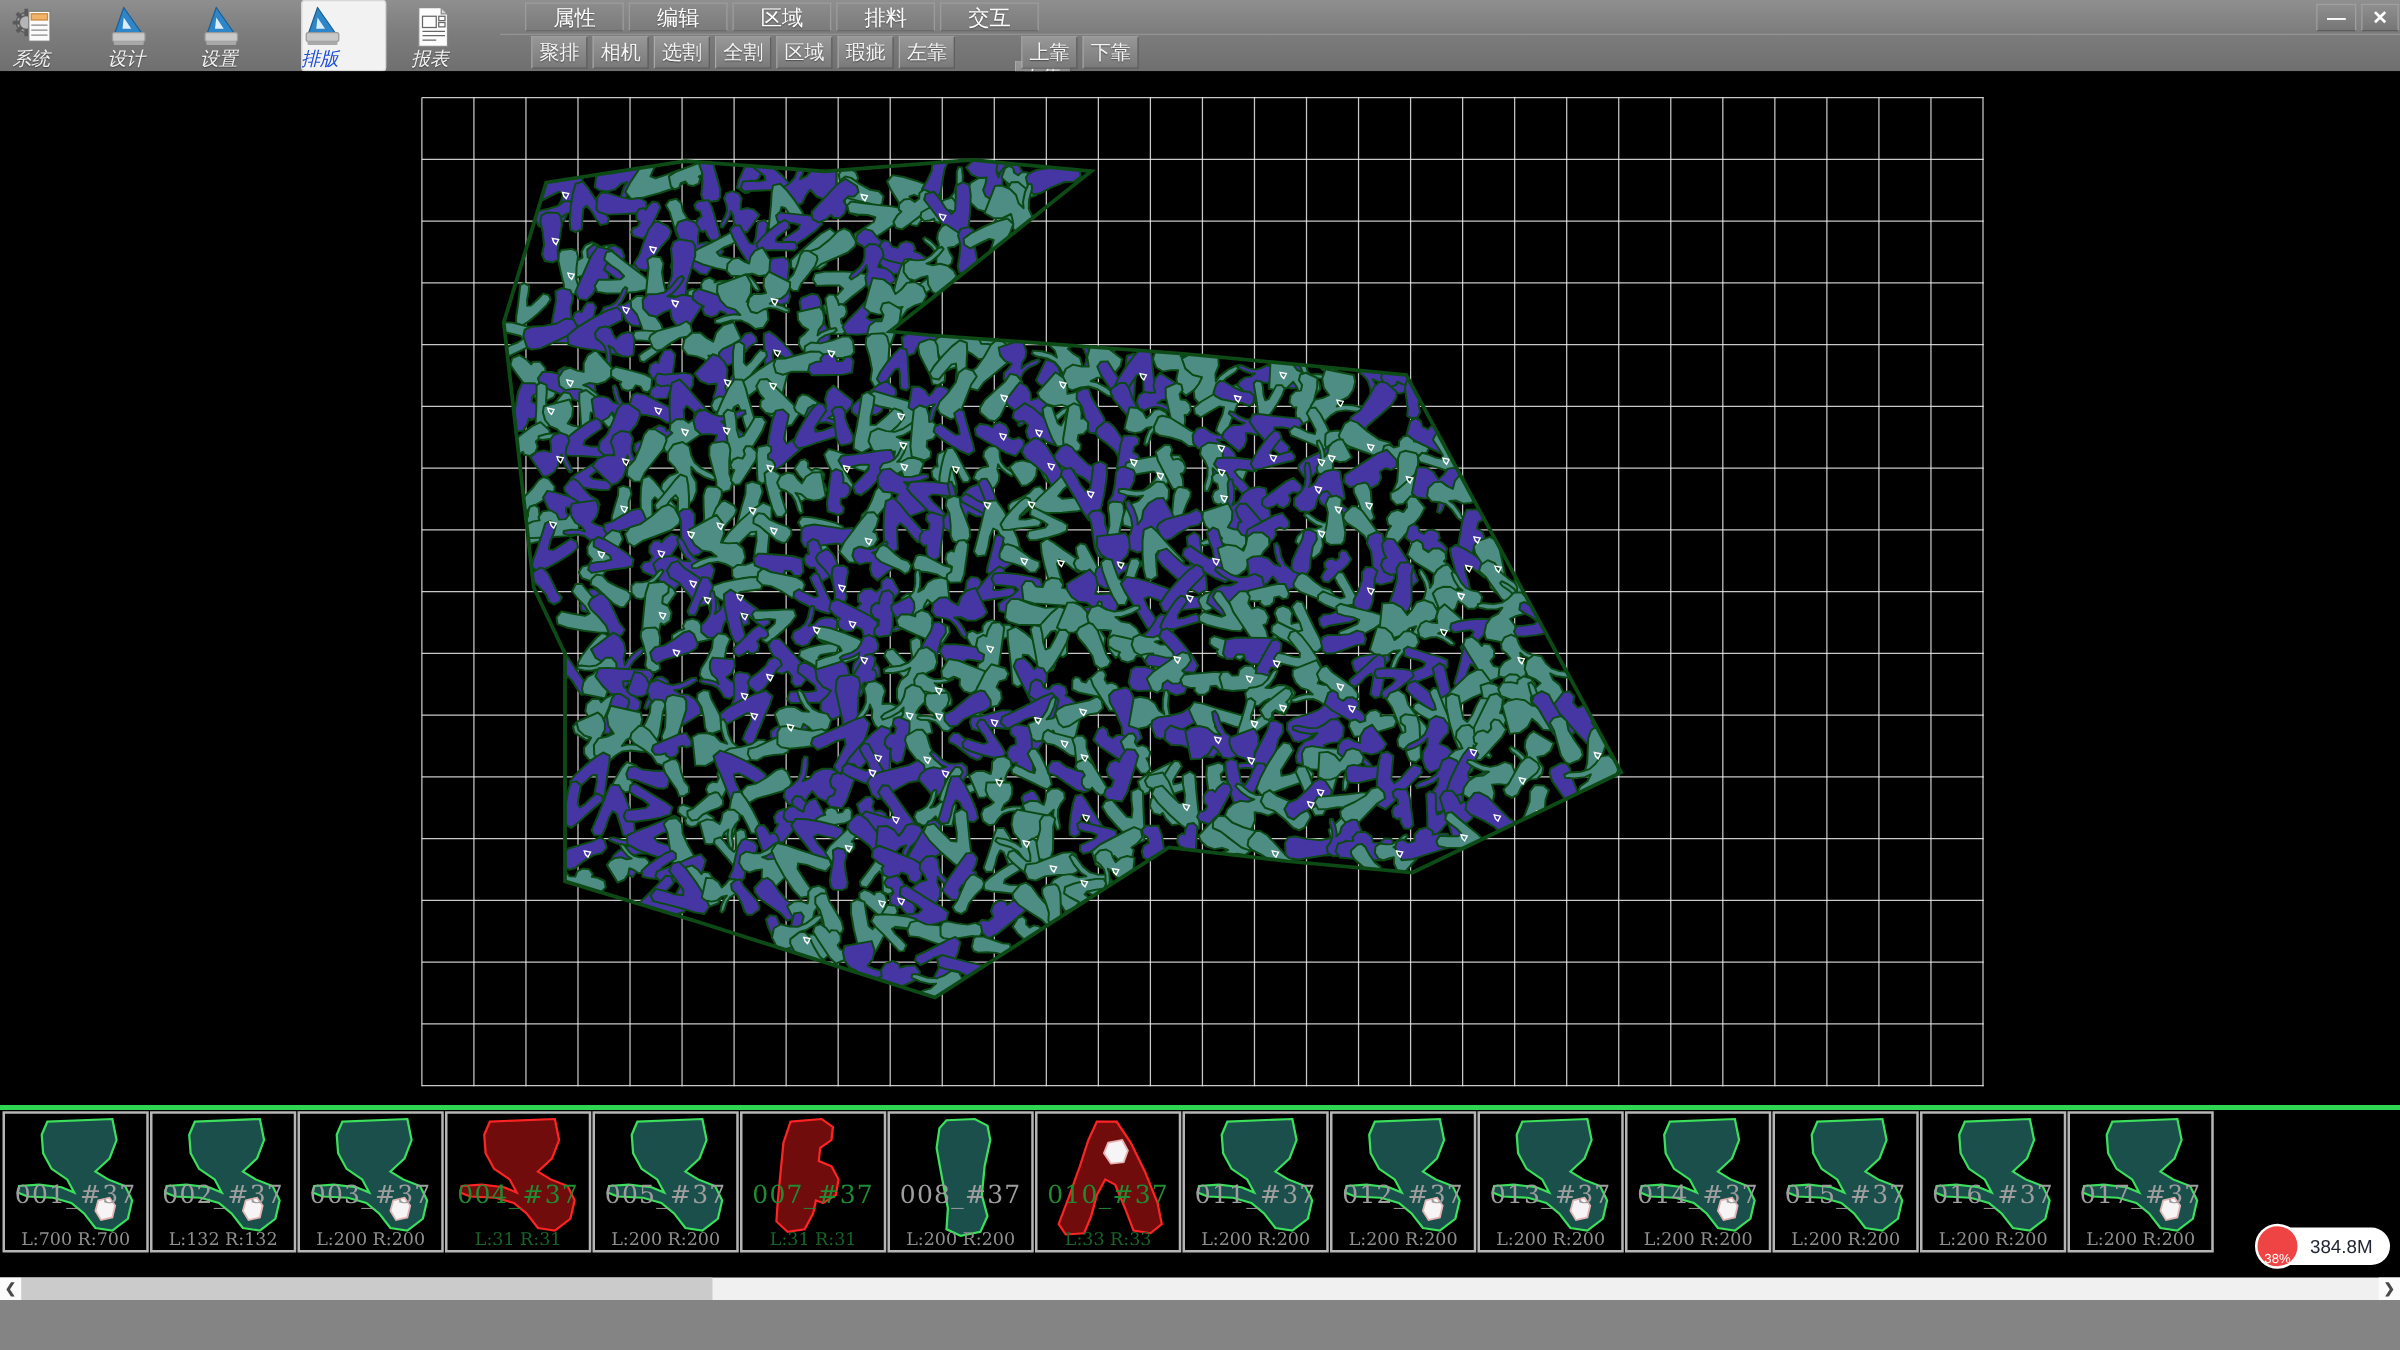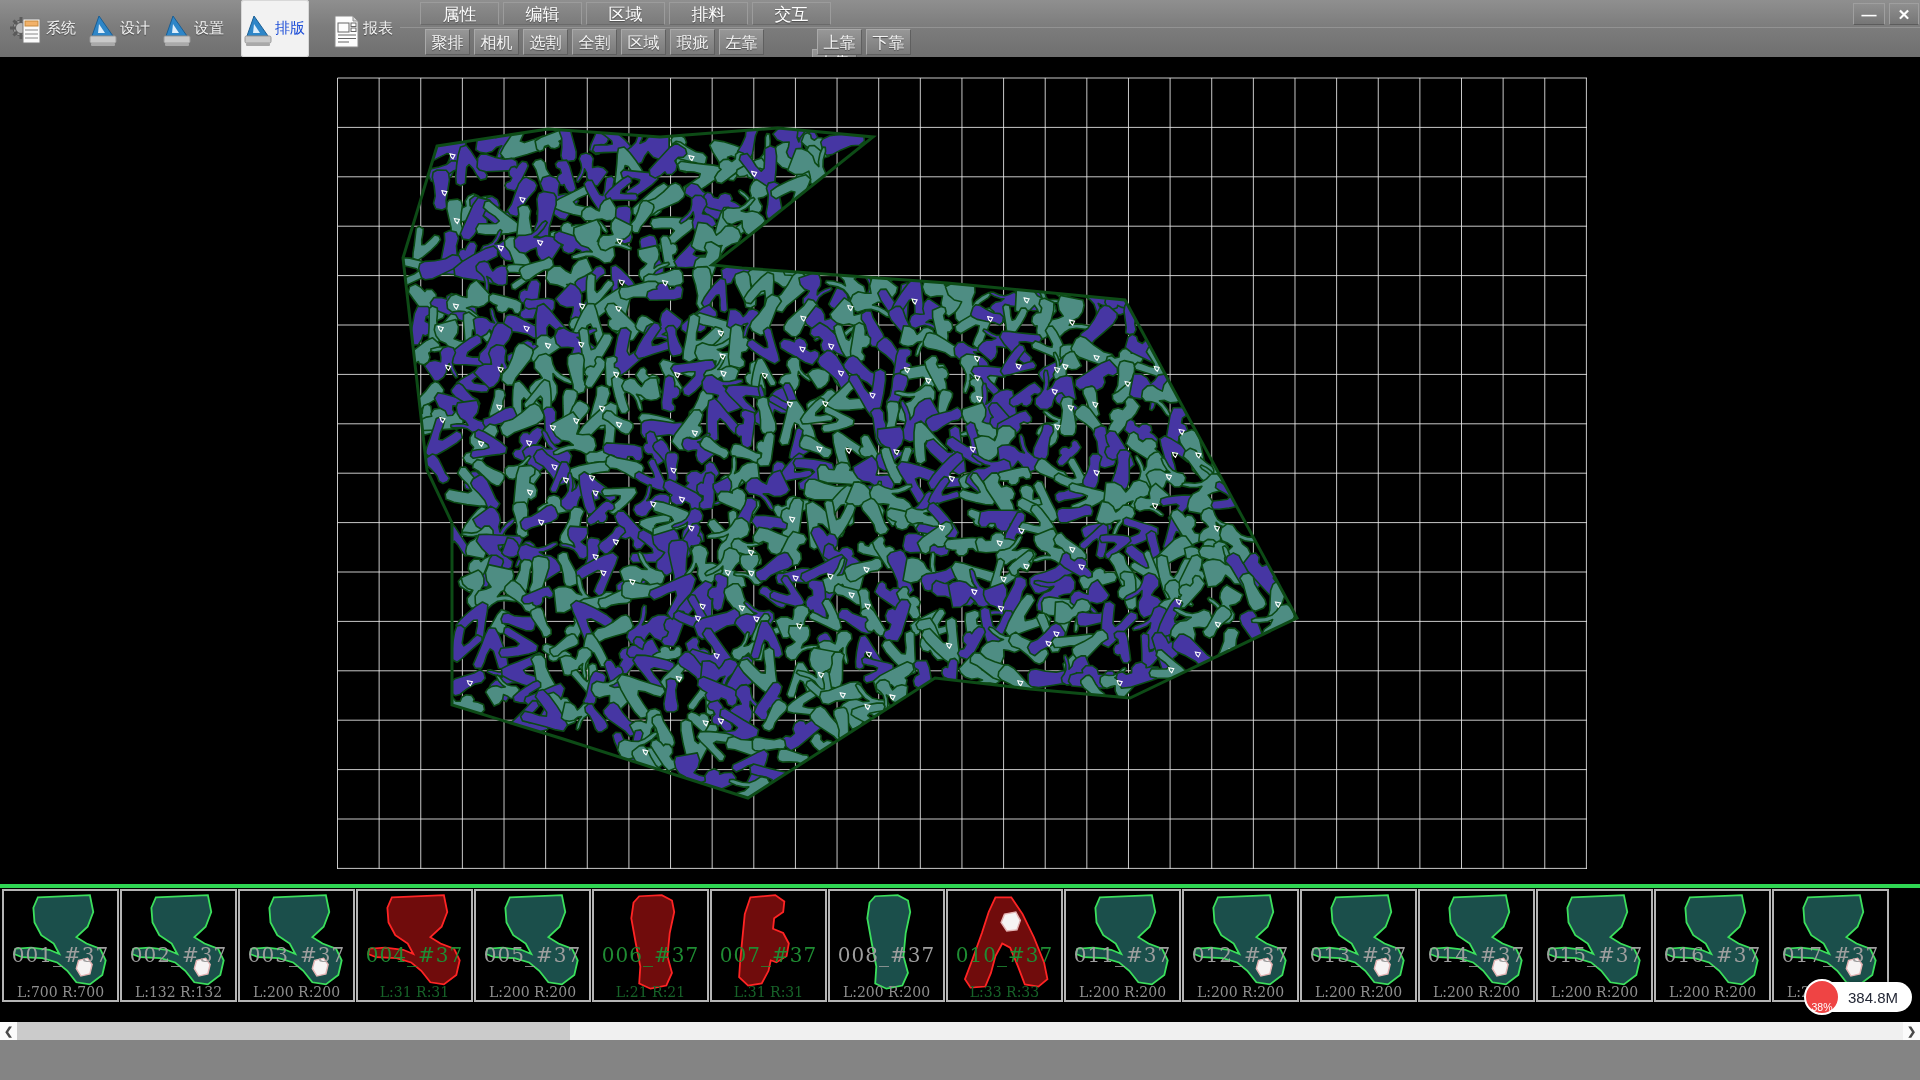--- a/index.html
+++ b/index.html
@@ -2,22 +2,22 @@
 <html><head>
 <meta charset="utf-8">
 <style>
   html,body{margin:0;padding:0;background:#222;}
   .app{position:relative;width:1920px;height:1080px;overflow:hidden;background:#000;
        font-family:"Liberation Sans",sans-serif;-webkit-font-smoothing:antialiased;}
   
   .toolbar{position:absolute;left:0;top:0;width:1920px;height:57px;
            background:linear-gradient(180deg,#8f8f8f 0%,#7d7d7d 45%,#6f6f6f 100%);}
   .toolbar .rowline{position:absolute;left:400px;top:27px;right:0;height:1px;background:rgba(255,255,255,0.18);}
-  .bigbtn{position:absolute;top:0;height:57px;width:68px;display:flex;flex-direction:row;
-          align-items:center;justify-content:flex-start;cursor:pointer;border-radius:3px;}
+  .bigbtn{position:absolute;top:0;height:57px;width:68px;display:flex;flex-direction:column;
+          justify-content:flex-start;cursor:pointer;border-radius:3px;font-style:italic;}
   .bigbtn .icon{margin-top:2px;height:36px;display:flex;align-items:flex-end;}
   .bigbtn .lbl{font-size:15px;color:#f4f4f4;text-shadow:0 1px 1px rgba(0,0,0,.45);margin-top:0px;}
   .bigbtn.active{background:#f2f2f2;box-shadow:0 0 0 1px #d8d8d8 inset;}
   .bigbtn.active .lbl{color:#1d4ed8;text-shadow:none;}
   .menutab{position:absolute;top:2px;height:23px;width:79px;line-height:23px;text-align:center;
            color:#fff;font-size:17px;background:linear-gradient(#8c8c8c,#7b7b7b);
            border:1px solid #9c9c9c;border-bottom-color:#6a6a6a;box-sizing:border-box;cursor:pointer;
            text-shadow:0 1px 1px rgba(0,0,0,.4);}
   .actbtn{position:absolute;top:29px;height:26px;width:45px;line-height:26px;text-align:center;
           color:#f5f5f5;font-size:16px;cursor:pointer;box-sizing:border-box;
@@ -1001,23 +1001,20 @@
             <polygon points="30,6 76,4 79,20 74,34 64,44 73,50 85,55 90,66 87,80 76,89 64,87 56,76 47,68 34,64 16,63 9,60 10,55 24,54 40,56 49,60 44,50 33,42 27,30 26,16" fill="#1b4f4b" stroke="#3bdf5c" stroke-width="1.6"></polygon>
             <polygon points="66,66 74,64 78,70 76,79 68,81 64,74" fill="#f6f4f4" stroke="#e4b4b4" stroke-width="1.3"></polygon>
           </svg><div class="plabel">003_#37</div><div class="pvalue">L:200 R:200</div></div>
         <div class="cell c-red"><svg width="113" height="105" viewBox="0 0 100 100" preserveAspectRatio="none">
             <polygon points="30,6 76,4 79,20 74,34 64,44 73,50 85,55 90,66 87,80 76,89 64,87 56,76 47,68 34,64 16,63 9,60 10,55 24,54 40,56 49,60 44,50 33,42 27,30 26,16" fill="#700c0c" stroke="#ff2424" stroke-width="1.6"></polygon>
           </svg><div class="plabel">004_#37</div><div class="pvalue">L:31 R:31</div></div>
         <div class="cell c-teal"><svg width="113" height="105" viewBox="0 0 100 100" preserveAspectRatio="none">
             <polygon points="30,6 76,4 79,20 74,34 64,44 73,50 85,55 90,66 87,80 76,89 64,87 56,76 47,68 34,64 16,63 9,60 10,55 24,54 40,56 49,60 44,50 33,42 27,30 26,16" fill="#1b4f4b" stroke="#3bdf5c" stroke-width="1.6"></polygon>
           </svg><div class="plabel">005_#37</div><div class="pvalue">L:200 R:200</div></div>
         <div class="cell c-red"><svg width="113" height="105" viewBox="0 0 100 100" preserveAspectRatio="none">
-            <polygon points="40,5 60,4 69,9 71,20 67,40 65,62 69,78 64,90 50,93 40,88 41,72 37,50 33,26 35,11" fill="#700c0c" stroke="#ff2424" stroke-width="1.6"></polygon>
-          </svg><div class="plabel">006_#37</div><div class="pvalue">L:21 R:21</div></div>
-        <div class="cell c-red"><svg width="113" height="105" viewBox="0 0 100 100" preserveAspectRatio="none">
             <polygon points="34,6 56,4 64,10 63,20 55,26 54,36 63,40 68,50 66,62 57,68 52,66 50,76 44,88 32,90 24,82 25,66 27,44 29,22" fill="#700c0c" stroke="#ff2424" stroke-width="1.6"></polygon>
           </svg><div class="plabel">007_#37</div><div class="pvalue">L:31 R:31</div></div>
         <div class="cell c-teal"><svg width="113" height="105" viewBox="0 0 100 100" preserveAspectRatio="none">
             <polygon points="40,5 60,4 69,9 71,20 67,40 65,62 69,78 64,90 50,93 40,88 41,72 37,50 33,26 35,11" fill="#1b4f4b" stroke="#3bdf5c" stroke-width="1.6"></polygon>
           </svg><div class="plabel">008_#37</div><div class="pvalue">L:200 R:200</div></div>
         <div class="cell c-red"><svg width="113" height="105" viewBox="0 0 100 100" preserveAspectRatio="none">
             <polygon points="42,6 56,6 66,22 76,44 85,68 88,84 80,91 68,89 62,72 55,54 48,50 42,62 38,78 33,91 20,92 15,84 22,64 30,40 36,20" fill="#700c0c" stroke="#ff2424" stroke-width="1.6"></polygon>
             <polygon points="50,22 60,20 64,28 61,37 52,38 47,30" fill="#f6f4f4" stroke="#e4b4b4" stroke-width="1.3"></polygon>
           </svg><div class="plabel">010_#37</div><div class="pvalue">L:33 R:33</div></div>
         <div class="cell c-teal"><svg width="113" height="105" viewBox="0 0 100 100" preserveAspectRatio="none">

